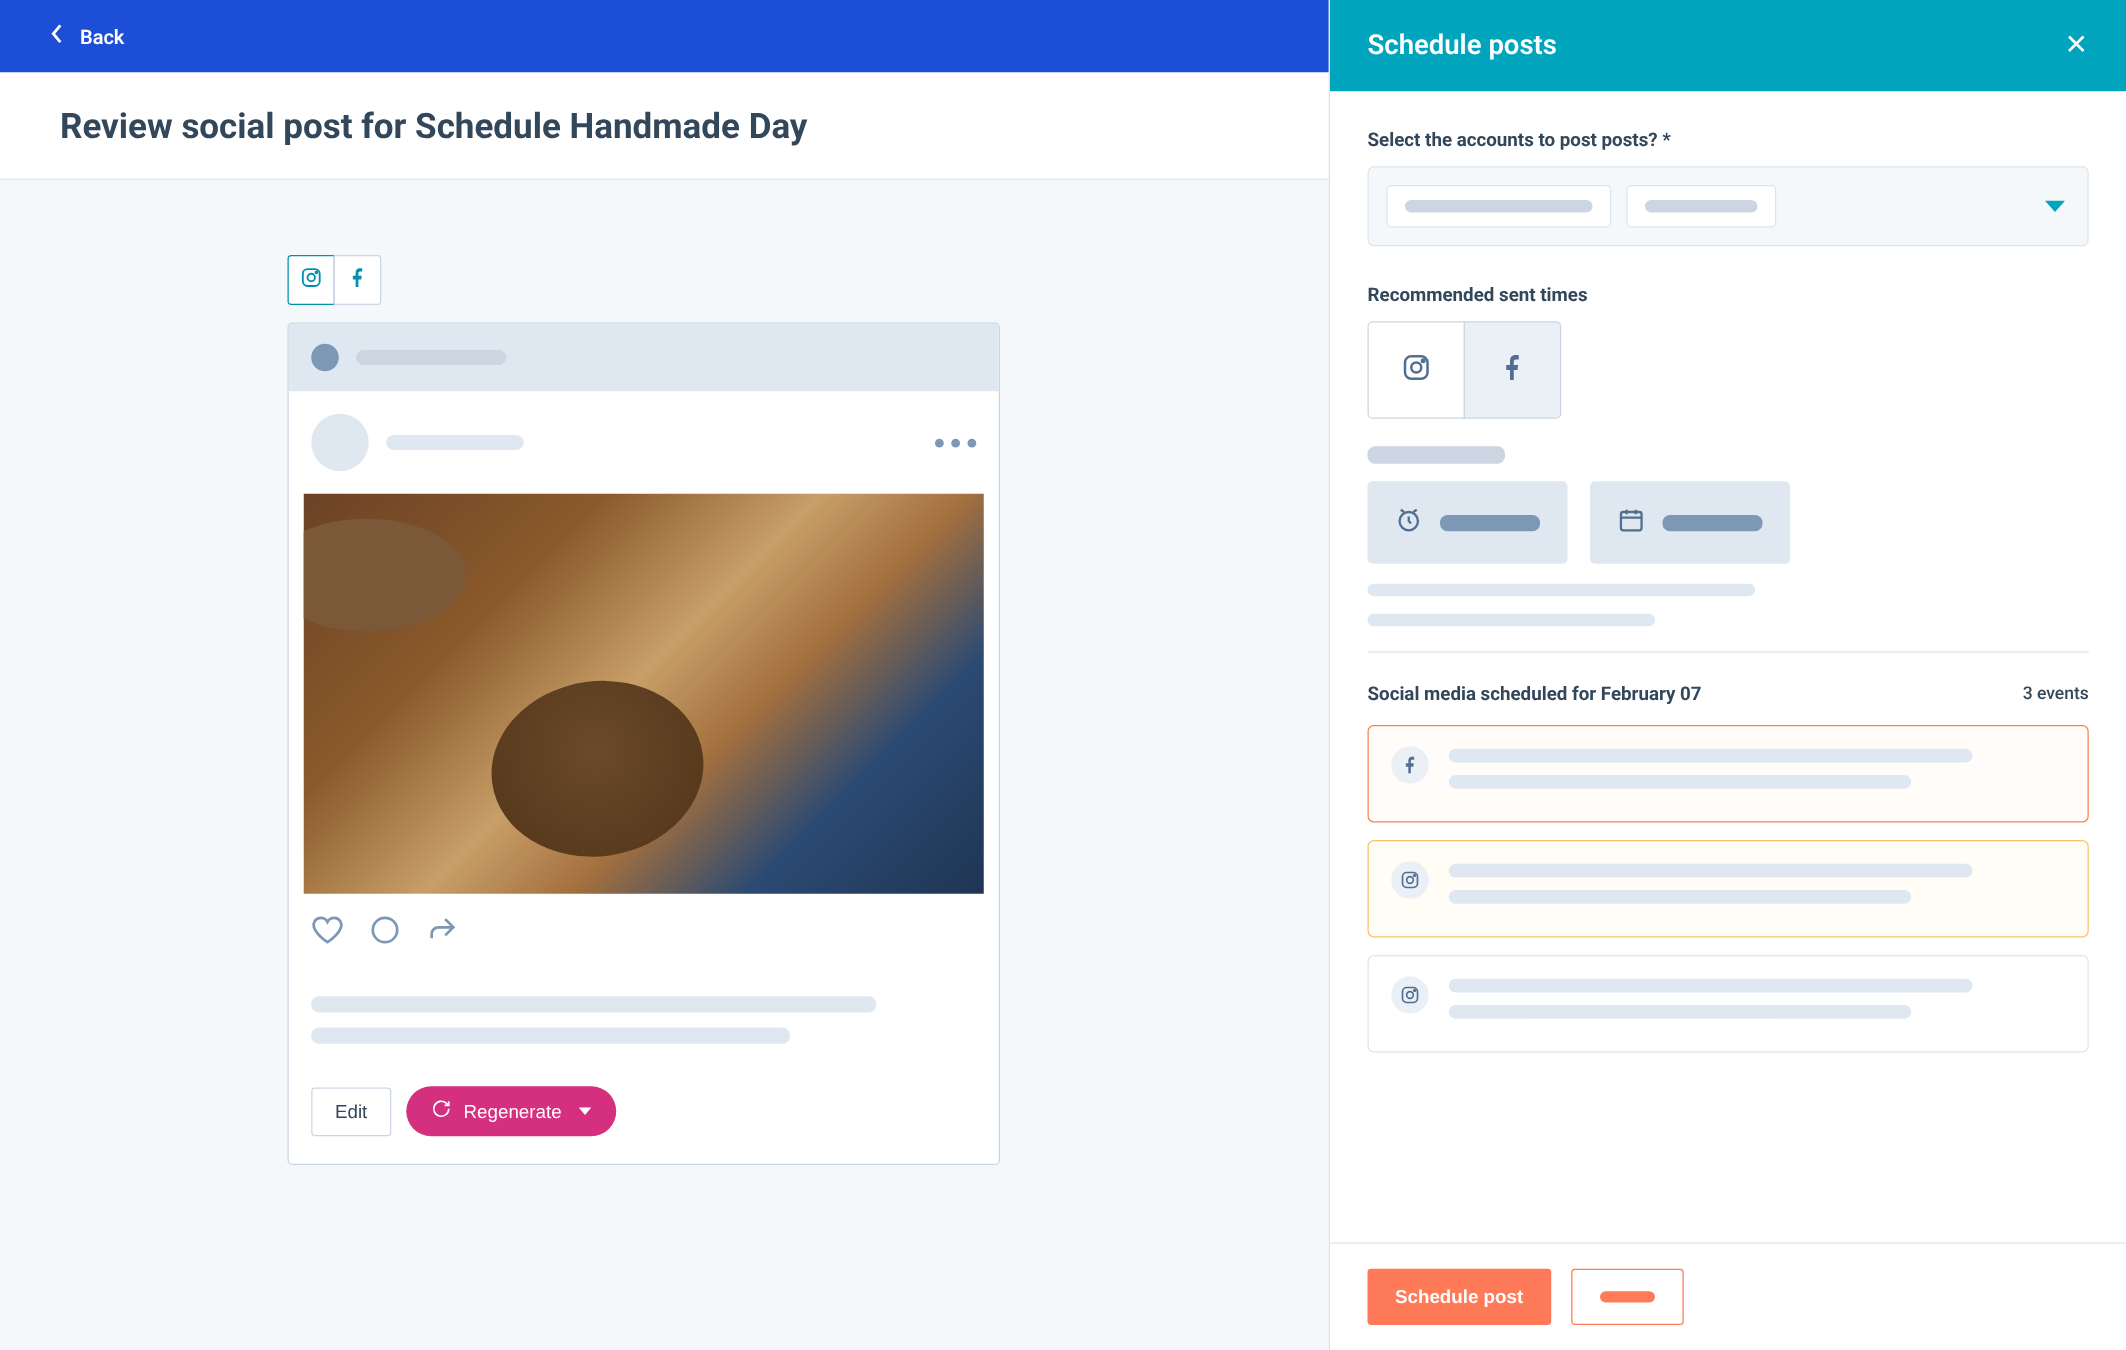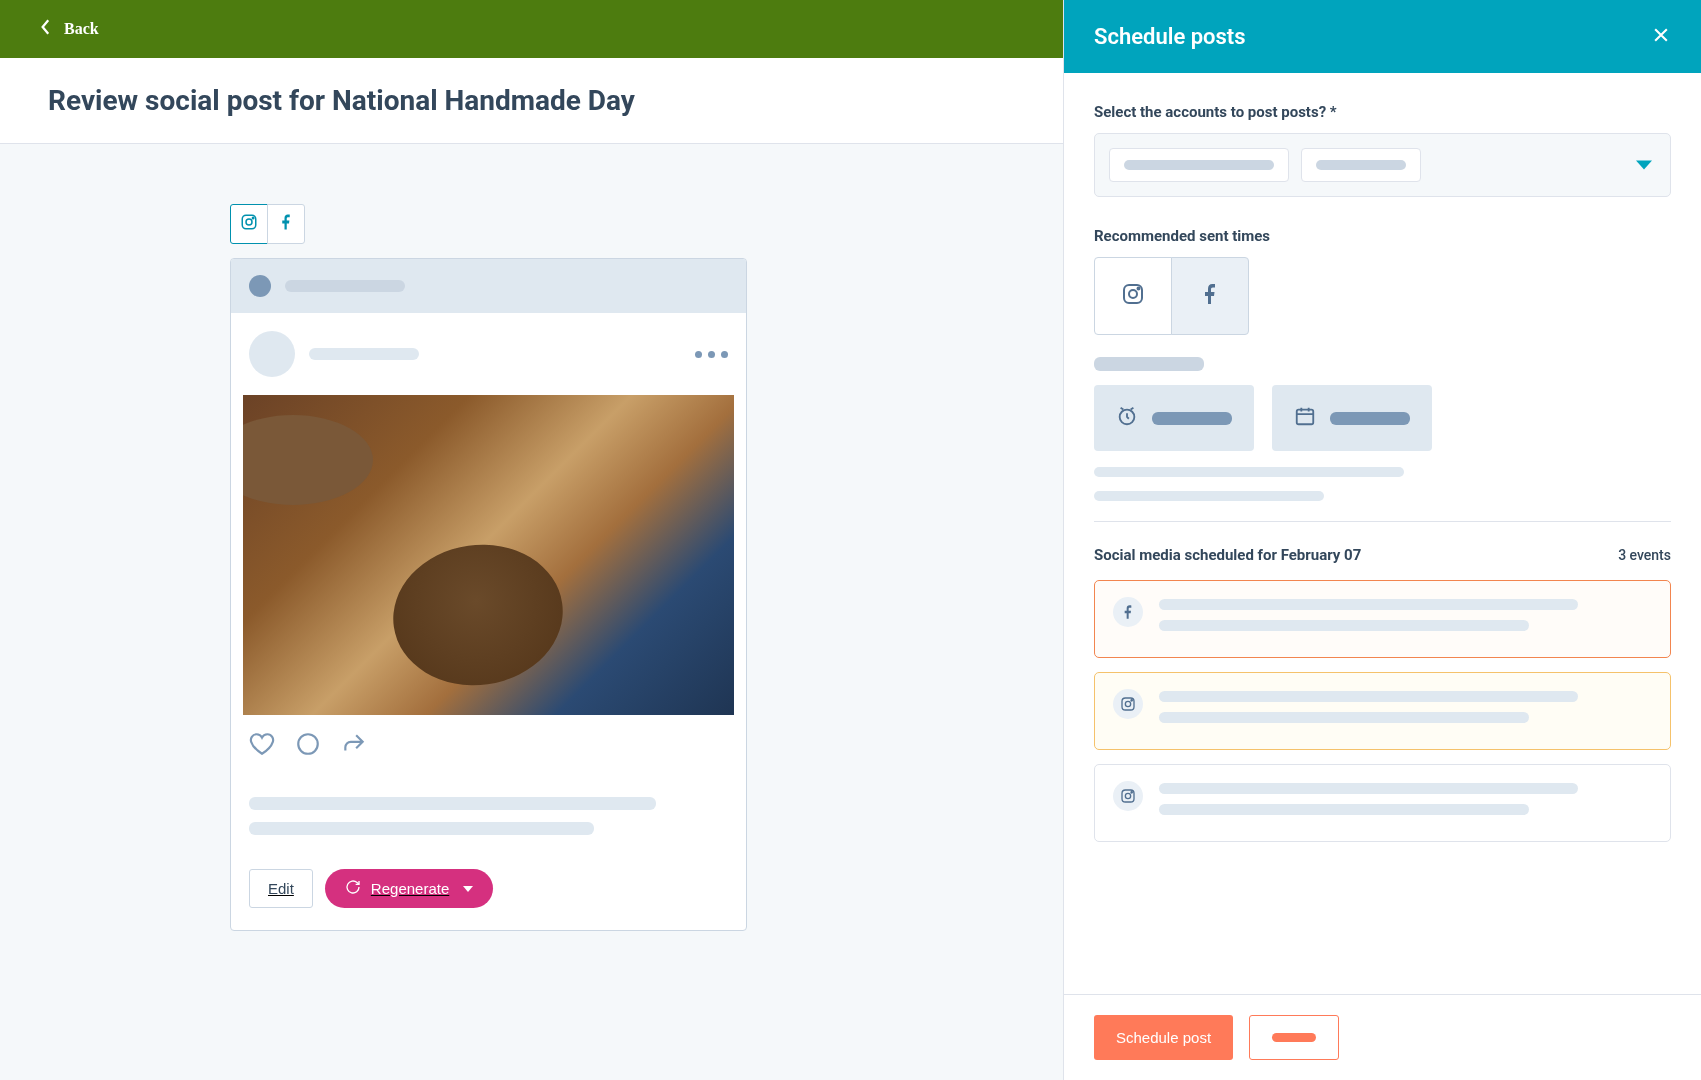--- a/index.html
+++ b/index.html
@@ -8,26 +8,25 @@
     background: #f5f8fa;
     width: 1701px;
     height: 1080px;
     overflow: hidden;
     position: relative;
   }
 
   
   .topbar {
     height: 58px;
-    background: #4d7c0f;
+    background: #1d4ed8;
     display: flex;
     align-items: center;
     padding: 0 40px;
     color: #fff;
-    font-family: Liberation Serif, serif;
   }
   .back-link {
     display: flex;
     align-items: center;
     gap: 12px;
     color: #fff;
     font-weight: 600;
     font-size: 16px;
     cursor: pointer;
   }
@@ -46,22 +45,21 @@
   }
 
   
   .main {
     display: flex;
     justify-content: flex-start;
     padding: 60px 0 0 230px;
   }
 
   .preview-col {
-    width: 517px;
-    text-decoration: underline;
+    width: 570px;
   }
   .platform-tabs {
     display: flex;
     margin-bottom: 14px;
   }
   .platform-tab {
     width: 38px; height: 40px;
     border: 1px solid #cbd6e2;
     display: flex; align-items: center; justify-content: center;
     background: #fff;
@@ -234,21 +232,21 @@
   .event-lines { flex:1; padding-top:2px; }
   .event-lines .sk { height: 11px; background:#dfe8f0; border-radius:6px; margin-bottom: 10px; }
 
   .panel-footer {
     border-top: 1px solid #dfe3eb;
     padding: 20px 30px;
     display: flex; gap: 16px;
   }
   .btn-orange {
     background:#ff7a59; color:#fff; border:none; border-radius:3px;
-    padding: 14px 22px; font-weight:400; font-size:15px; cursor:pointer;
+    padding: 14px 22px; font-weight:700; font-size:15px; cursor:pointer;
   }
   .btn-orange-outline {
     background:#fff; color:#ff7a59; border:1px solid #ff7a59; border-radius:3px;
     padding: 14px 22px; cursor:pointer; display:flex;align-items:center;
   }
   .btn-orange-outline .sk { height: 9px; width: 44px; background:#ff7a59; border-radius:5px; }
 </style>
 </head>
 <body>
 
@@ -257,21 +255,21 @@
     <span>
       <svg viewBox="0 0 10 16" fill="none" stroke="currentColor" stroke-width="2">
           <path d="M7 2 L2 8 L7 14"></path>
         </svg>
     </span>
     <span>Back</span>
   </div>
 </div>
 
 <div class="page-header">
-  <h1>Review social post for National Handmade Day</h1>
+  <h1>Review social post for Schedule Handmade Day</h1>
 </div>
 
 <div class="main">
   <div class="preview-col">
 
     <div class="platform-tabs">
       <div class="platform-tab active">
         <span>
           <svg viewBox="0 0 24 24" fill="none" stroke="#0091ae" stroke-width="2">
               <rect x="3" y="3" width="18" height="18" rx="5"></rect>

